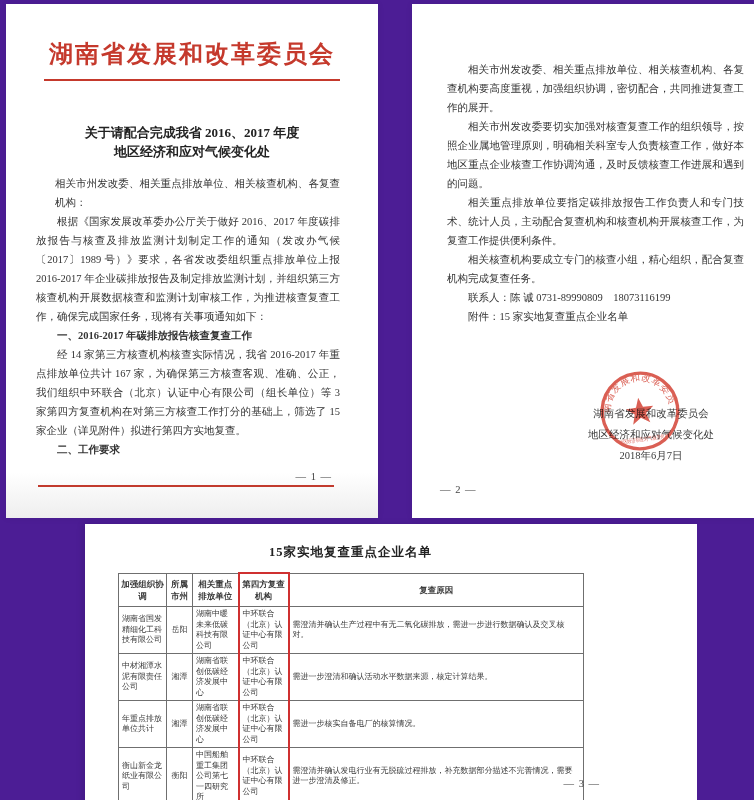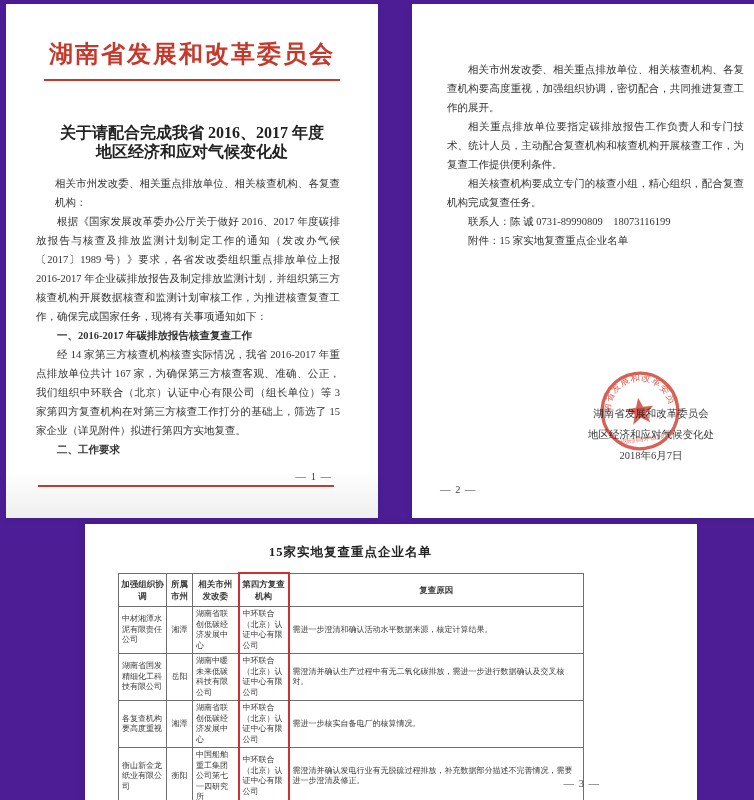--- a/index.html
+++ b/index.html
@@ -8,21 +8,21 @@
   .sheet{position:absolute;background:#ffffff;box-shadow:0 0 7px rgba(0,0,0,0.07);}
   .p1{left:6px;top:4px;width:372px;height:514px;}
   .p2{left:412px;top:4px;width:362px;height:514px;}
   .p3{left:85px;top:524px;width:612px;height:304px;box-shadow:-3px 0 6px rgba(0,0,0,0.10);}
   .scan-mark{position:absolute;left:10px;top:8px;color:#9a9a9a;font-size:14px;transform:rotate(-12deg);}
   .scan-shadow{position:absolute;left:0;bottom:0;width:100%;height:46px;
                background:linear-gradient(180deg,rgba(0,0,0,0) 0%,rgba(90,90,90,0.10) 100%);pointer-events:none;}
   .agency{margin-top:34px;text-align:center;color:#c5392c;font-size:24px;font-weight:bold;
           letter-spacing:2px;white-space:nowrap;}
   .redrule{height:2px;background:#c5392c;margin:9px 38px 0 38px;}
-  .doc-title{margin-top:42px;text-align:center;font-weight:bold;font-size:16px;line-height:19px;color:#222;}
+  .doc-title{margin-top:42px;text-align:center;font-weight:bold;font-size:13px;line-height:19px;color:#222;}
   .body-text{margin:13px 38px 0 30px;font-size:10.5px;line-height:19px;text-align:justify;color:#333;}
   .body-text p{margin:0;text-indent:21px;}
   .body-text p.noindent{text-indent:0;margin-left:19px;}
   .body-text p.hd{font-weight:bold;}
   .pagefoot1-num{position:absolute;right:46px;bottom:36px;font-size:10.5px;letter-spacing:1px;color:#444;}
   .pagefoot1-line{position:absolute;left:32px;width:296px;bottom:31px;height:2px;background:#c5392c;}
   .p2 .body-text{margin:56px 30px 0 35px;}
   .attach{margin-top:13px;text-indent:21px;}
   .signoff{position:absolute;top:399px;right:60px;text-align:center;font-size:10.5px;line-height:21px;color:#3a3a3a;}
   .seal{position:absolute;left:186px;top:365px;width:84px;height:84px;opacity:0.82;
@@ -63,20 +63,21 @@
       <p class="hd">二、工作要求</p>
     </div>
     <div class="pagefoot1-num">— 1 —</div>
     <div class="pagefoot1-line"></div>
     <div class="scan-shadow"></div>
   </div>
 
   <div class="sheet p2">
     <div class="body-text">
       <p>相关市州发改委、相关重点排放单位、相关核查机构、各复查机构要高度重视，加强组织协调，密切配合，共同推进复查工作的展开。</p>
+      <p>相关市州发改委要切实加强对核查复查工作的组织领导，按照企业属地管理原则，明确相关科室专人负责核查工作，做好本地区重点企业核查工作协调沟通，及时反馈核查工作进展和遇到的问题。</p>
       <p>相关重点排放单位要指定碳排放报告工作负责人和专门技术、统计人员，主动配合复查机构和核查机构开展核查工作，为复查工作提供便利条件。</p>
       <p>相关核查机构要成立专门的核查小组，精心组织，配合复查机构完成复查任务。</p>
       <p>联系人：陈 诚 0731-89990809　18073116199</p>
       <p class="attach">附件：15 家实地复查重点企业名单</p>
     </div>
     <div class="signoff">
       <div>湖南省发展和改革委员会</div>
       <div>地区经济和应对气候变化处</div>
       <div>2018年6月7日</div>
     </div>
@@ -101,42 +102,42 @@
         <col style="width:48px">
           <col style="width:26px">
           <col style="width:46px">
         <col style="width:50px">
           <col style="width:295px">
       </colgroup>
       <thead>
         <tr>
           <th>加强组织协调</th>
           <th>所属市州</th>
-          <th>相关市州发改委</th>
+          <th>相关重点排放单位</th>
           <th>第四方复查机构</th>
           <th>复查原因</th>
         </tr>
       </thead>
       <tbody>
+        <tr>
+          <td>湖南省国发精细化工科技有限公司</td>
+          <td class="c">岳阳</td>
+          <td>湖南中暖未来低碳科技有限公司</td>
+          <td>中环联合（北京）认证中心有限公司</td>
+          <td>需澄清并确认生产过程中有无二氧化碳排放，需进一步进行数据确认及交叉核对。</td>
+        </tr>
         <tr>
           <td>中材湘潭水泥有限责任公司</td>
           <td class="c">湘潭</td>
           <td>湖南省联创低碳经济发展中心</td>
           <td>中环联合（北京）认证中心有限公司</td>
           <td>需进一步澄清和确认活动水平数据来源，核定计算结果。</td>
         </tr>
         <tr>
-          <td>湖南省国发精细化工科技有限公司</td>
-          <td class="c">岳阳</td>
-          <td>湖南中暖未来低碳科技有限公司</td>
-          <td>中环联合（北京）认证中心有限公司</td>
-          <td>需澄清并确认生产过程中有无二氧化碳排放，需进一步进行数据确认及交叉核对。</td>
-        </tr>
-        <tr>
-          <td>各复查机构要高度重视</td>
+          <td>年重点排放单位共计</td>
           <td class="c">湘潭</td>
           <td>湖南省联创低碳经济发展中心</td>
           <td>中环联合（北京）认证中心有限公司</td>
           <td>需进一步核实自备电厂的核算情况。</td>
         </tr>
         <tr>
           <td>衡山新金龙纸业有限公司</td>
           <td class="c">衡阳</td>
           <td>中国船舶重工集团公司第七一四研究所</td>
           <td>中环联合（北京）认证中心有限公司</td>

